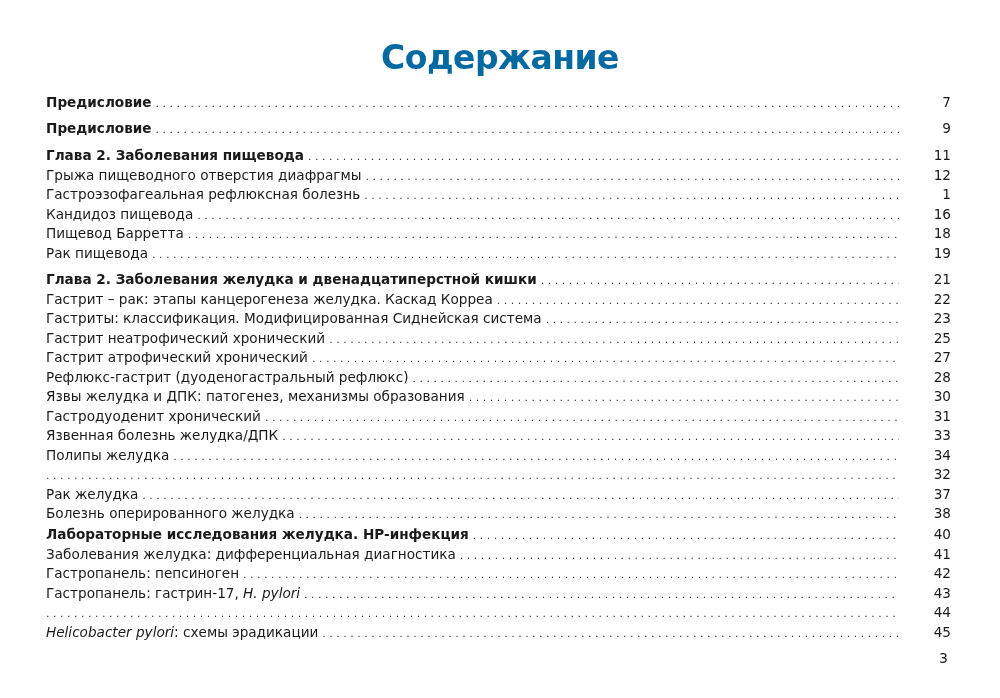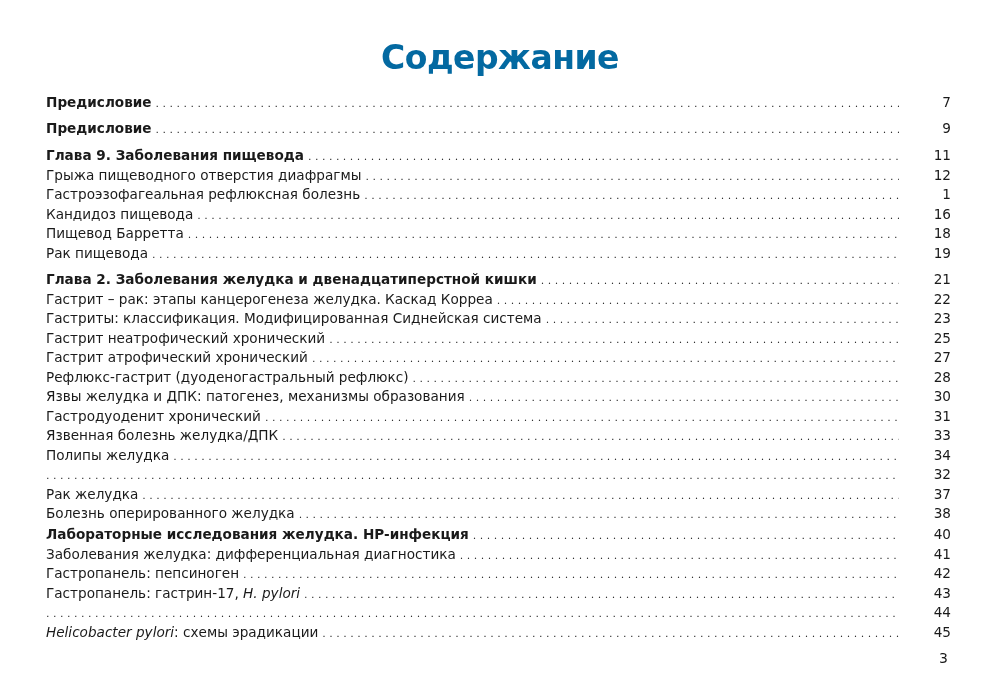--- a/index.html
+++ b/index.html
@@ -29,21 +29,21 @@
     <span class="label">Предисловие</span>
     <span class="dots"></span>
     <span class="page">7</span>
   </div>
   <div class="row bold" style="top:118px">
     <span class="label">Предисловие</span>
     <span class="dots"></span>
     <span class="page">9</span>
   </div>
   <div class="row bold" style="top:145px">
-    <span class="label">Глава 9. Заболевания пищевода</span>
+    <span class="label">Глава 2. Заболевания пищевода</span>
     <span class="dots"></span>
     <span class="page">11</span>
   </div>
   <div class="row" style="top:164.5px">
     <span class="label">Грыжа пищеводного отверстия диафрагмы</span>
     <span class="dots"></span>
     <span class="page">12</span>
   </div>
   <div class="row" style="top:184px">
     <span class="label">Гастроэзофагеальная рефлюксная болезнь</span>

